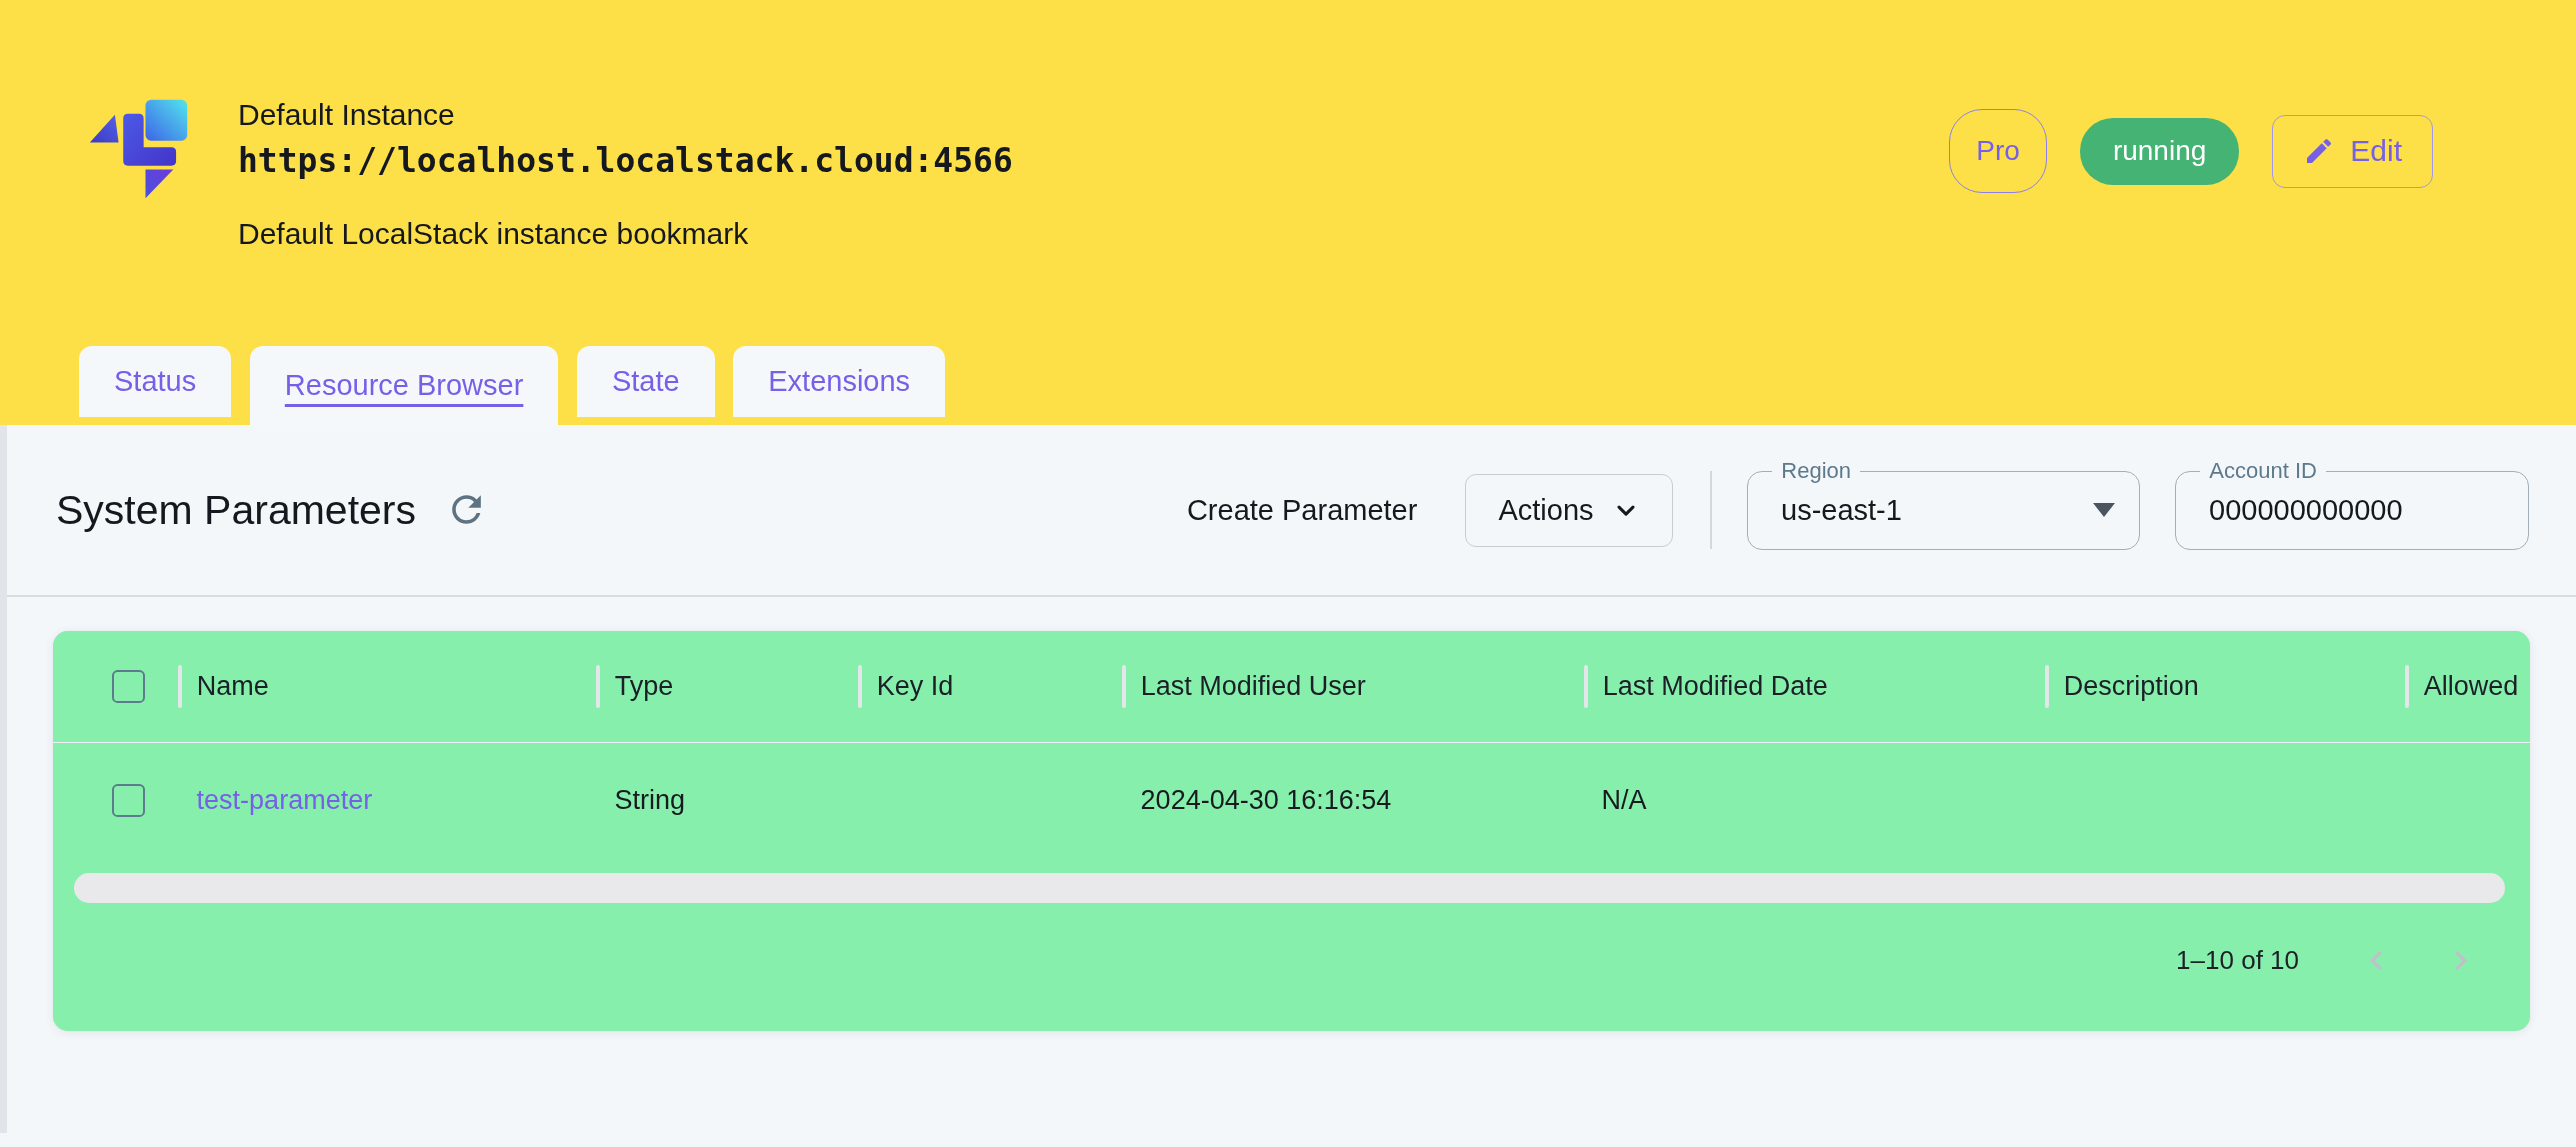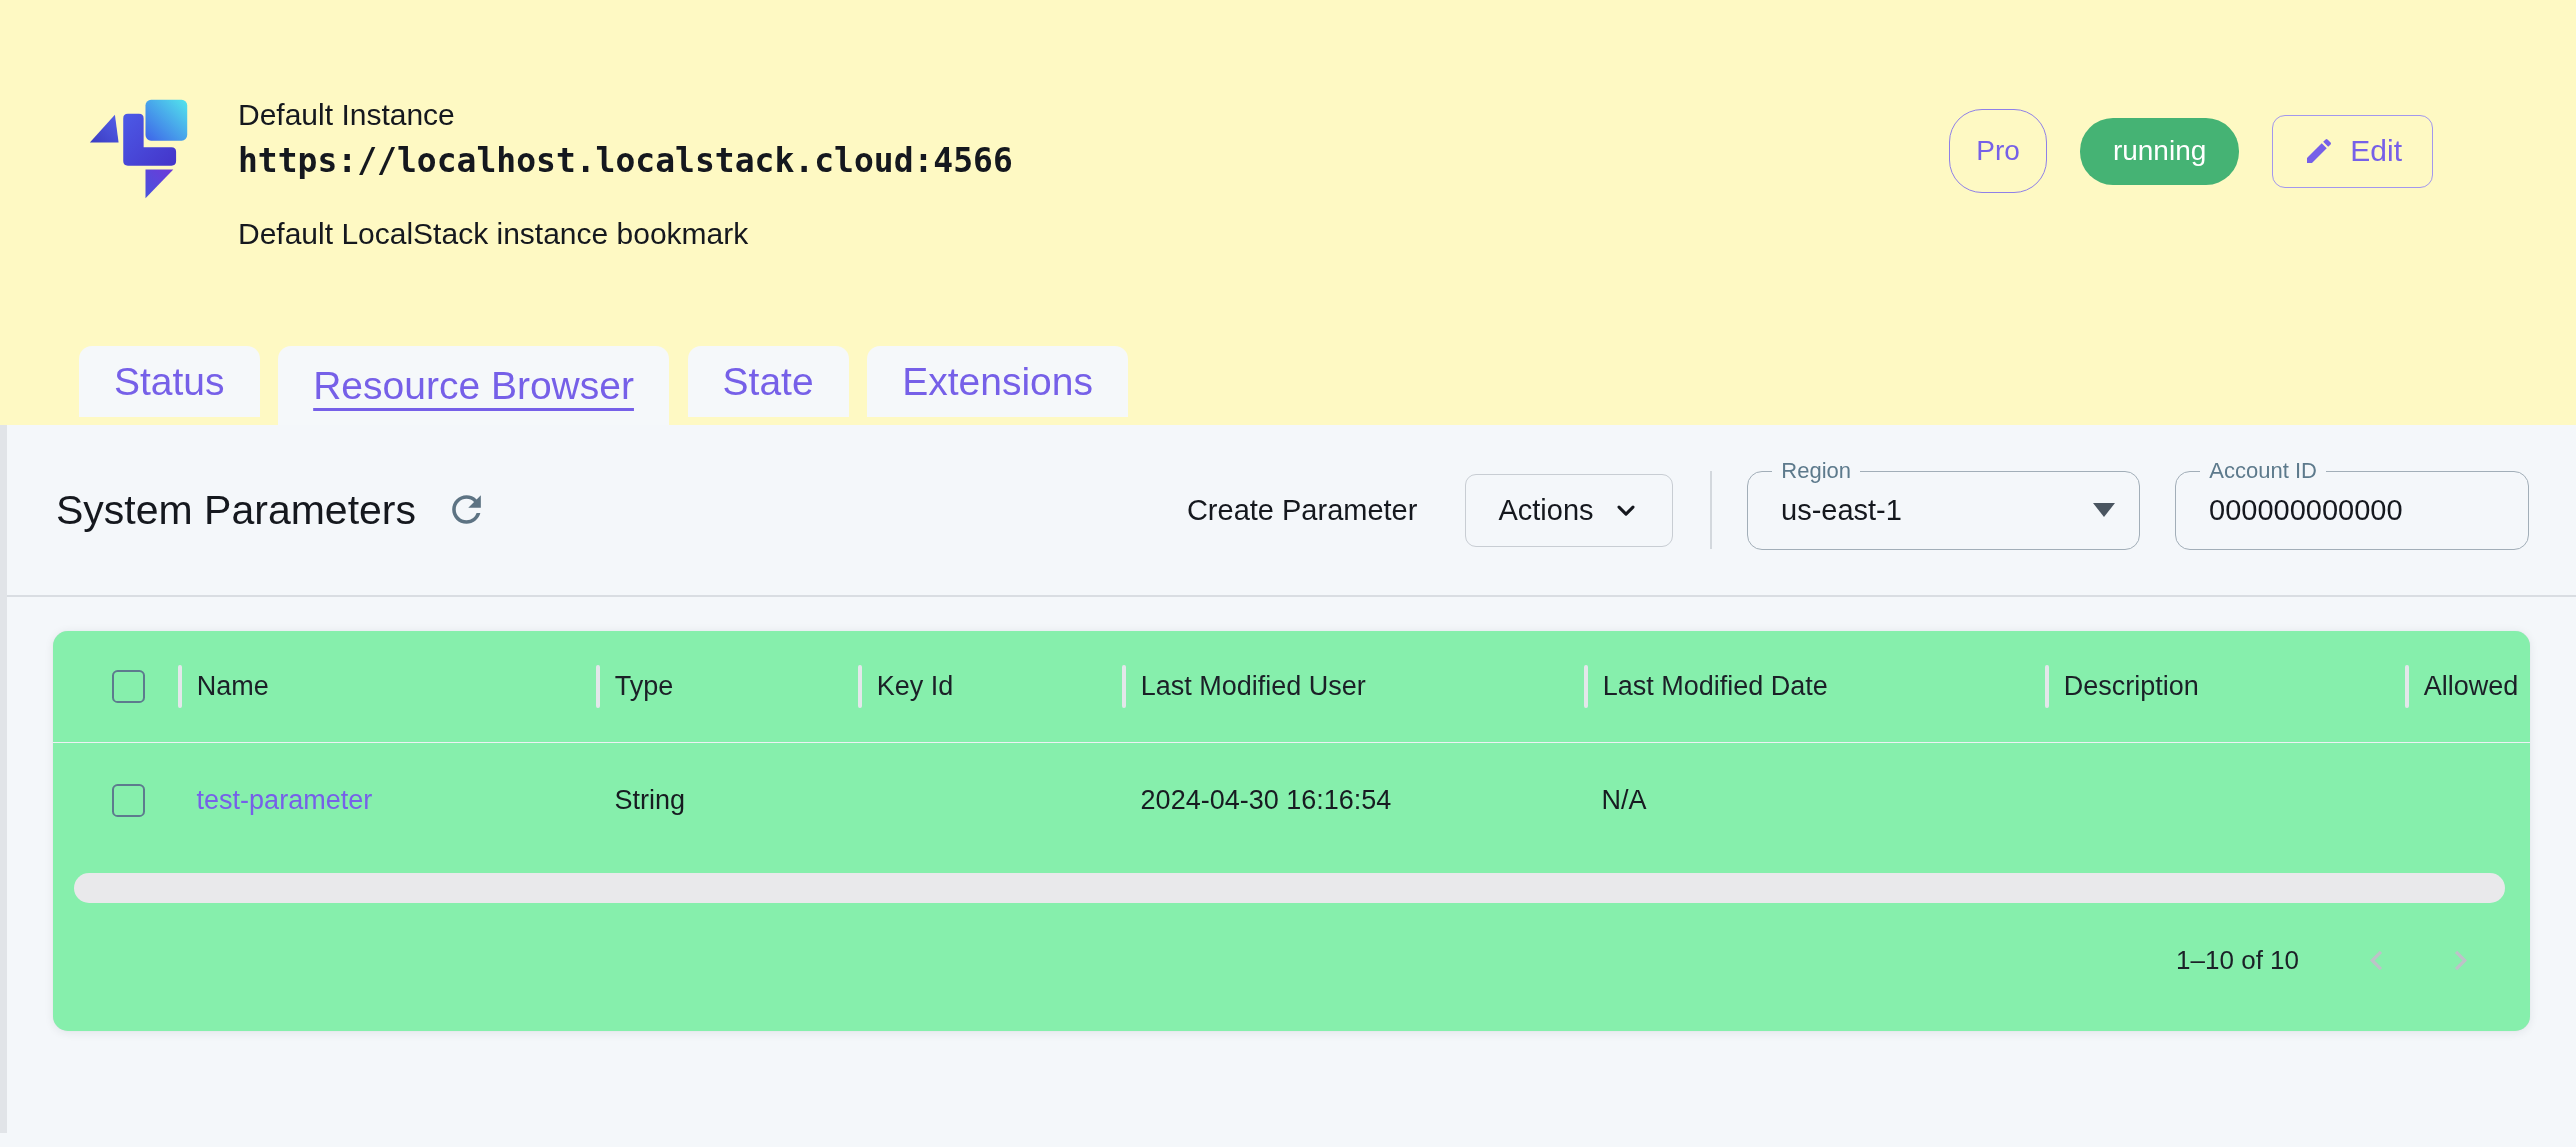--- a/index.html
+++ b/index.html
@@ -1,40 +1,40 @@
 <!DOCTYPE html>
 <html style="font-size:15px"><head>
 <meta charset="utf-8">
 <style>
   * { margin:0; padding:0; box-sizing:border-box; }
   html,body { width:2576px; height:1148px; }
   body { font-family:"Liberation Sans", sans-serif; color:#171b21; }
   .page { position:relative; width:2576px; height:1148px; background:#f4f7fa; overflow:hidden; }
 
   
-  .header { background:#fef9c3; }
+  .header { background:#fde047; }
   .header-top { display:flex; align-items:flex-start; padding:98px 143px 0 88px; }
   .logo { width:102px; height:102px; flex:0 0 auto; }
   .titles { margin-left:48px; }
   .instance-title { font-size:30px; color:#15181e; }
   .instance-url { margin-top:9.3px; font-family:"DejaVu Sans Mono", monospace; font-weight:700; font-size:33px; color:#15181e; }
   .instance-subtitle { margin-top:37px; font-size:30px; color:#15181e; }
   .chips { margin-left:auto; display:flex; align-items:center; gap:33px; margin-top:11px; }
   .chip-pro { height:84px; min-width:89px; padding:0 26px; border:1.9px solid #8f80e8; border-radius:33px;
               color:#7660e8; font-size:28px; display:flex; align-items:center; justify-content:center; }
   .chip-running { height:67px; padding:1px 33px; border-radius:33px; background:#45b374; color:#ffffff;
                   font-size:28px; display:flex; align-items:center; justify-content:center; }
   .btn-edit { height:73px; padding:0 30px; border:1.9px solid #a297ee; border-radius:13px; background:transparent;
               color:#7660e8; font-size:30px; display:flex; align-items:center; gap:15px; cursor:pointer;
               font-family:"Liberation Sans", sans-serif; }
 
   
   .tabbar { display:flex; align-items:flex-start; gap:18.6px; height:79px; margin-top:95px; padding-left:79px; }
   .tab { background:#f5f8fa; border-radius:13px 13px 0 0; height:71px; padding:0 35px;
-         display:flex; align-items:center; color:#7660e8; font-size:39px; cursor:pointer; }
+         display:flex; align-items:center; color:#7660e8; font-size:29px; cursor:pointer; }
   .tab.active { height:79px; }
   .tab.active .tab-label { text-decoration:underline; text-decoration-thickness:2.8px; text-underline-offset:9.3px; }
 
   
   .content { background:#f4f7fa; height:708px; position:relative; }
   .window-edge { position:absolute; left:0; top:0; bottom:0; width:7.4px; background:#e1e4e8; }
 
   .toolbar { height:170px; display:flex; align-items:center; padding:0 47px 0 56px; }
   .toolbar-title { font-size:41px; font-weight:500; color:#15181e; }
   .refresh-btn { margin-left:28px; width:45px; height:45px; border:none; background:transparent; cursor:pointer; padding:0; }

